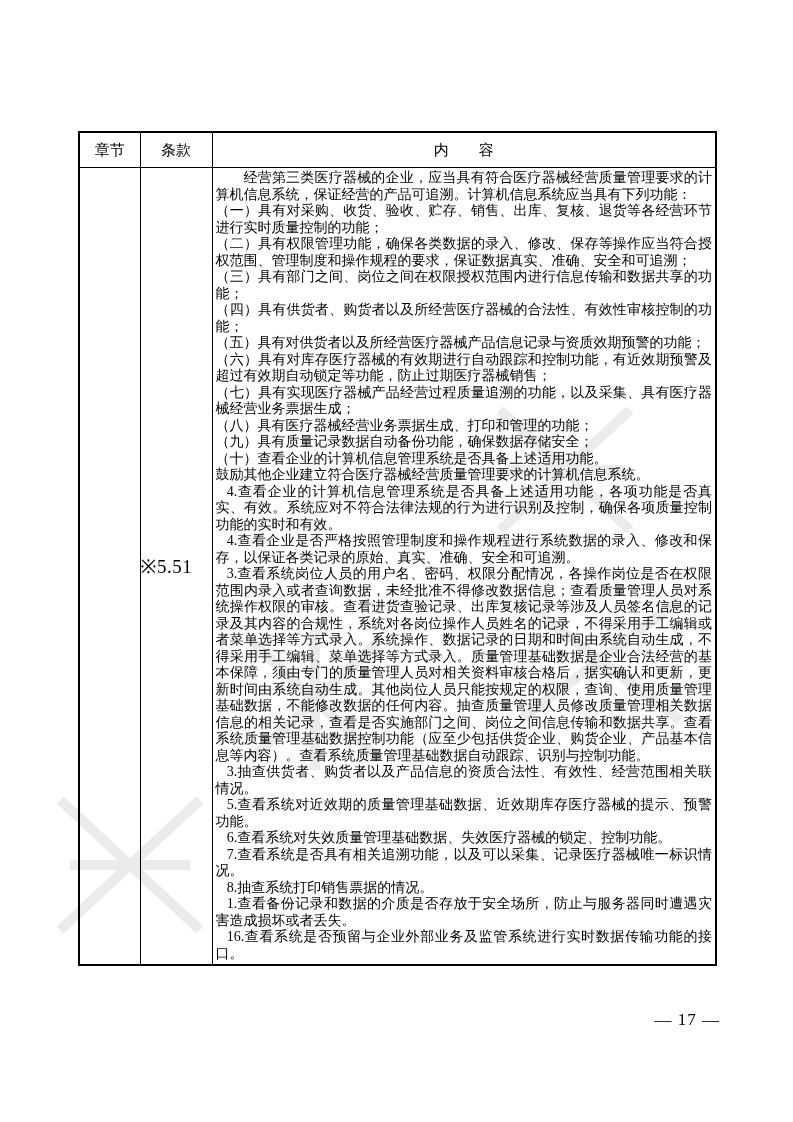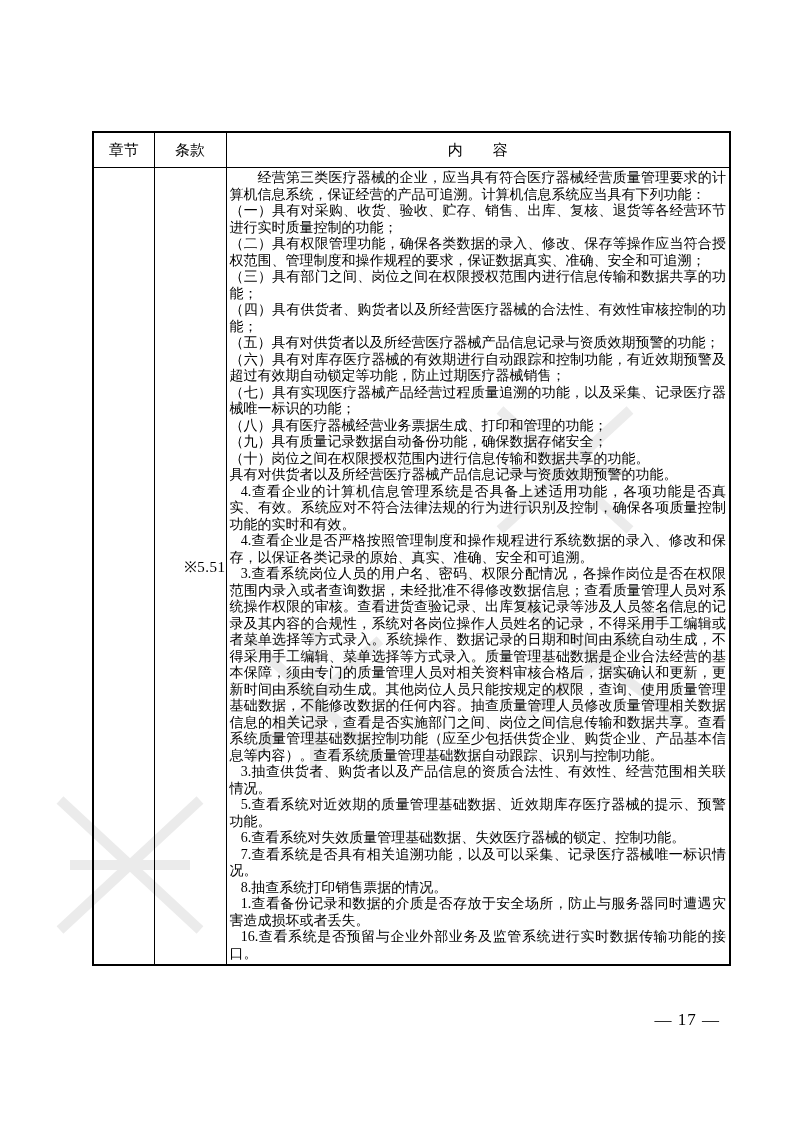--- a/index.html
+++ b/index.html
@@ -16,21 +16,21 @@
     background: #ffffff;
   }
   
   .watermark {
     position: absolute; inset: 0;
     z-index: 0;
     pointer-events: none;
   }
   .doc-table {
     position: absolute;
-    left: 92px; top: 131px;
+    left: 78px; top: 131px;
     width: 637px;
     border-collapse: collapse;
     table-layout: fixed;
     z-index: 1;
     background: transparent;
     padding-left: 44px;
   }
   .doc-table th, .doc-table td {
     border: 1px solid #000;
     padding: 0;
@@ -45,22 +45,22 @@
     vertical-align: middle;
   }
   .col-chapter { width: 61px; }
   .col-clause  { width: 72px; }
   .col-content { width: 504px; }
   .cell-chapter {
     text-align: center; vertical-align: middle;
     font-size: 14px;
   }
   .cell-clause {
-    text-align: right; vertical-align: middle;
-    font-size: 15px;
+    text-align: left; vertical-align: middle;
+    font-size: 19px;
     letter-spacing: 0.5px;
   }
   .cell-content { vertical-align: top; }
   .content-body {
     height: 794px;
     overflow: hidden;
     padding: 2px 3px 0 3px;
     font-size: 14px;
     line-height: 16.5px;
   }
@@ -120,25 +120,25 @@
         <td class="cell-clause">※5.51</td>
         <td class="cell-content">
           <div class="content-body">
               <p class="para intro">经营第三类医疗器械的企业，应当具有符合医疗器械经营质量管理要求的计算机信息系统，保证经营的产品可追溯。计算机信息系统应当具有下列功能：</p>
               <p class="para enum">（一）具有对采购、收货、验收、贮存、销售、出库、复核、退货等各经营环节进行实时质量控制的功能；</p>
               <p class="para enum">（二）具有权限管理功能，确保各类数据的录入、修改、保存等操作应当符合授权范围、管理制度和操作规程的要求，保证数据真实、准确、安全和可追溯；</p>
               <p class="para enum">（三）具有部门之间、岗位之间在权限授权范围内进行信息传输和数据共享的功能；</p>
               <p class="para enum">（四）具有供货者、购货者以及所经营医疗器械的合法性、有效性审核控制的功能；</p>
               <p class="para enum">（五）具有对供货者以及所经营医疗器械产品信息记录与资质效期预警的功能；</p>
               <p class="para enum">（六）具有对库存医疗器械的有效期进行自动跟踪和控制功能，有近效期预警及超过有效期自动锁定等功能，防止过期医疗器械销售；</p>
-              <p class="para enum">（七）具有实现医疗器械产品经营过程质量追溯的功能，以及采集、记录医疗器械唯一标识的功能；</p>
+              <p class="para enum">（七）具有实现医疗器械产品经营过程质量追溯的功能，以及采集、具有医疗器械经营业务票据生成；</p>
               <p class="para enum">（八）具有医疗器械经营业务票据生成、打印和管理的功能；</p>
               <p class="para enum">（九）具有质量记录数据自动备份功能，确保数据存储安全；</p>
-              <p class="para enum">（十）岗位之间在权限授权范围内进行信息传输和数据共享的功能。</p>
-              <p class="para flush">具有对供货者以及所经营医疗器械产品信息记录与资质效期预警的功能。</p>
+              <p class="para enum">（十）查看企业的计算机信息管理系统是否具备上述适用功能。</p>
+              <p class="para flush">鼓励其他企业建立符合医疗器械经营质量管理要求的计算机信息系统。</p>
               <p class="para num">4.查看企业的计算机信息管理系统是否具备上述适用功能，各项功能是否真实、有效。系统应对不符合法律法规的行为进行识别及控制，确保各项质量控制功能的实时和有效。</p>
               <p class="para num">4.查看企业是否严格按照管理制度和操作规程进行系统数据的录入、修改和保存，以保证各类记录的原始、真实、准确、安全和可追溯。</p>
               <p class="para num">3.查看系统岗位人员的用户名、密码、权限分配情况，各操作岗位是否在权限范围内录入或者查询数据，未经批准不得修改数据信息；查看质量管理人员对系统操作权限的审核。查看进货查验记录、出库复核记录等涉及人员签名信息的记录及其内容的合规性，系统对各岗位操作人员姓名的记录，不得采用手工编辑或者菜单选择等方式录入。系统操作、数据记录的日期和时间由系统自动生成，不得采用手工编辑、菜单选择等方式录入。质量管理基础数据是企业合法经营的基本保障，须由专门的质量管理人员对相关资料审核合格后，据实确认和更新，更新时间由系统自动生成。其他岗位人员只能按规定的权限，查询、使用质量管理基础数据，不能修改数据的任何内容。抽查质量管理人员修改质量管理相关数据信息的相关记录，查看是否实施部门之间、岗位之间信息传输和数据共享。查看系统质量管理基础数据控制功能（应至少包括供货企业、购货企业、产品基本信息等内容）。查看系统质量管理基础数据自动跟踪、识别与控制功能。</p>
               <p class="para num">3.抽查供货者、购货者以及产品信息的资质合法性、有效性、经营范围相关联情况。</p>
               <p class="para num">5.查看系统对近效期的质量管理基础数据、近效期库存医疗器械的提示、预警功能。</p>
               <p class="para num">6.查看系统对失效质量管理基础数据、失效医疗器械的锁定、控制功能。</p>
               <p class="para num">7.查看系统是否具有相关追溯功能，以及可以采集、记录医疗器械唯一标识情况。</p>
               <p class="para num">8.抽查系统打印销售票据的情况。</p>
               <p class="para num">1.查看备份记录和数据的介质是否存放于安全场所，防止与服务器同时遭遇灾害造成损坏或者丢失。</p>
               <p class="para num">16.查看系统是否预留与企业外部业务及监管系统进行实时数据传输功能的接口。</p>

